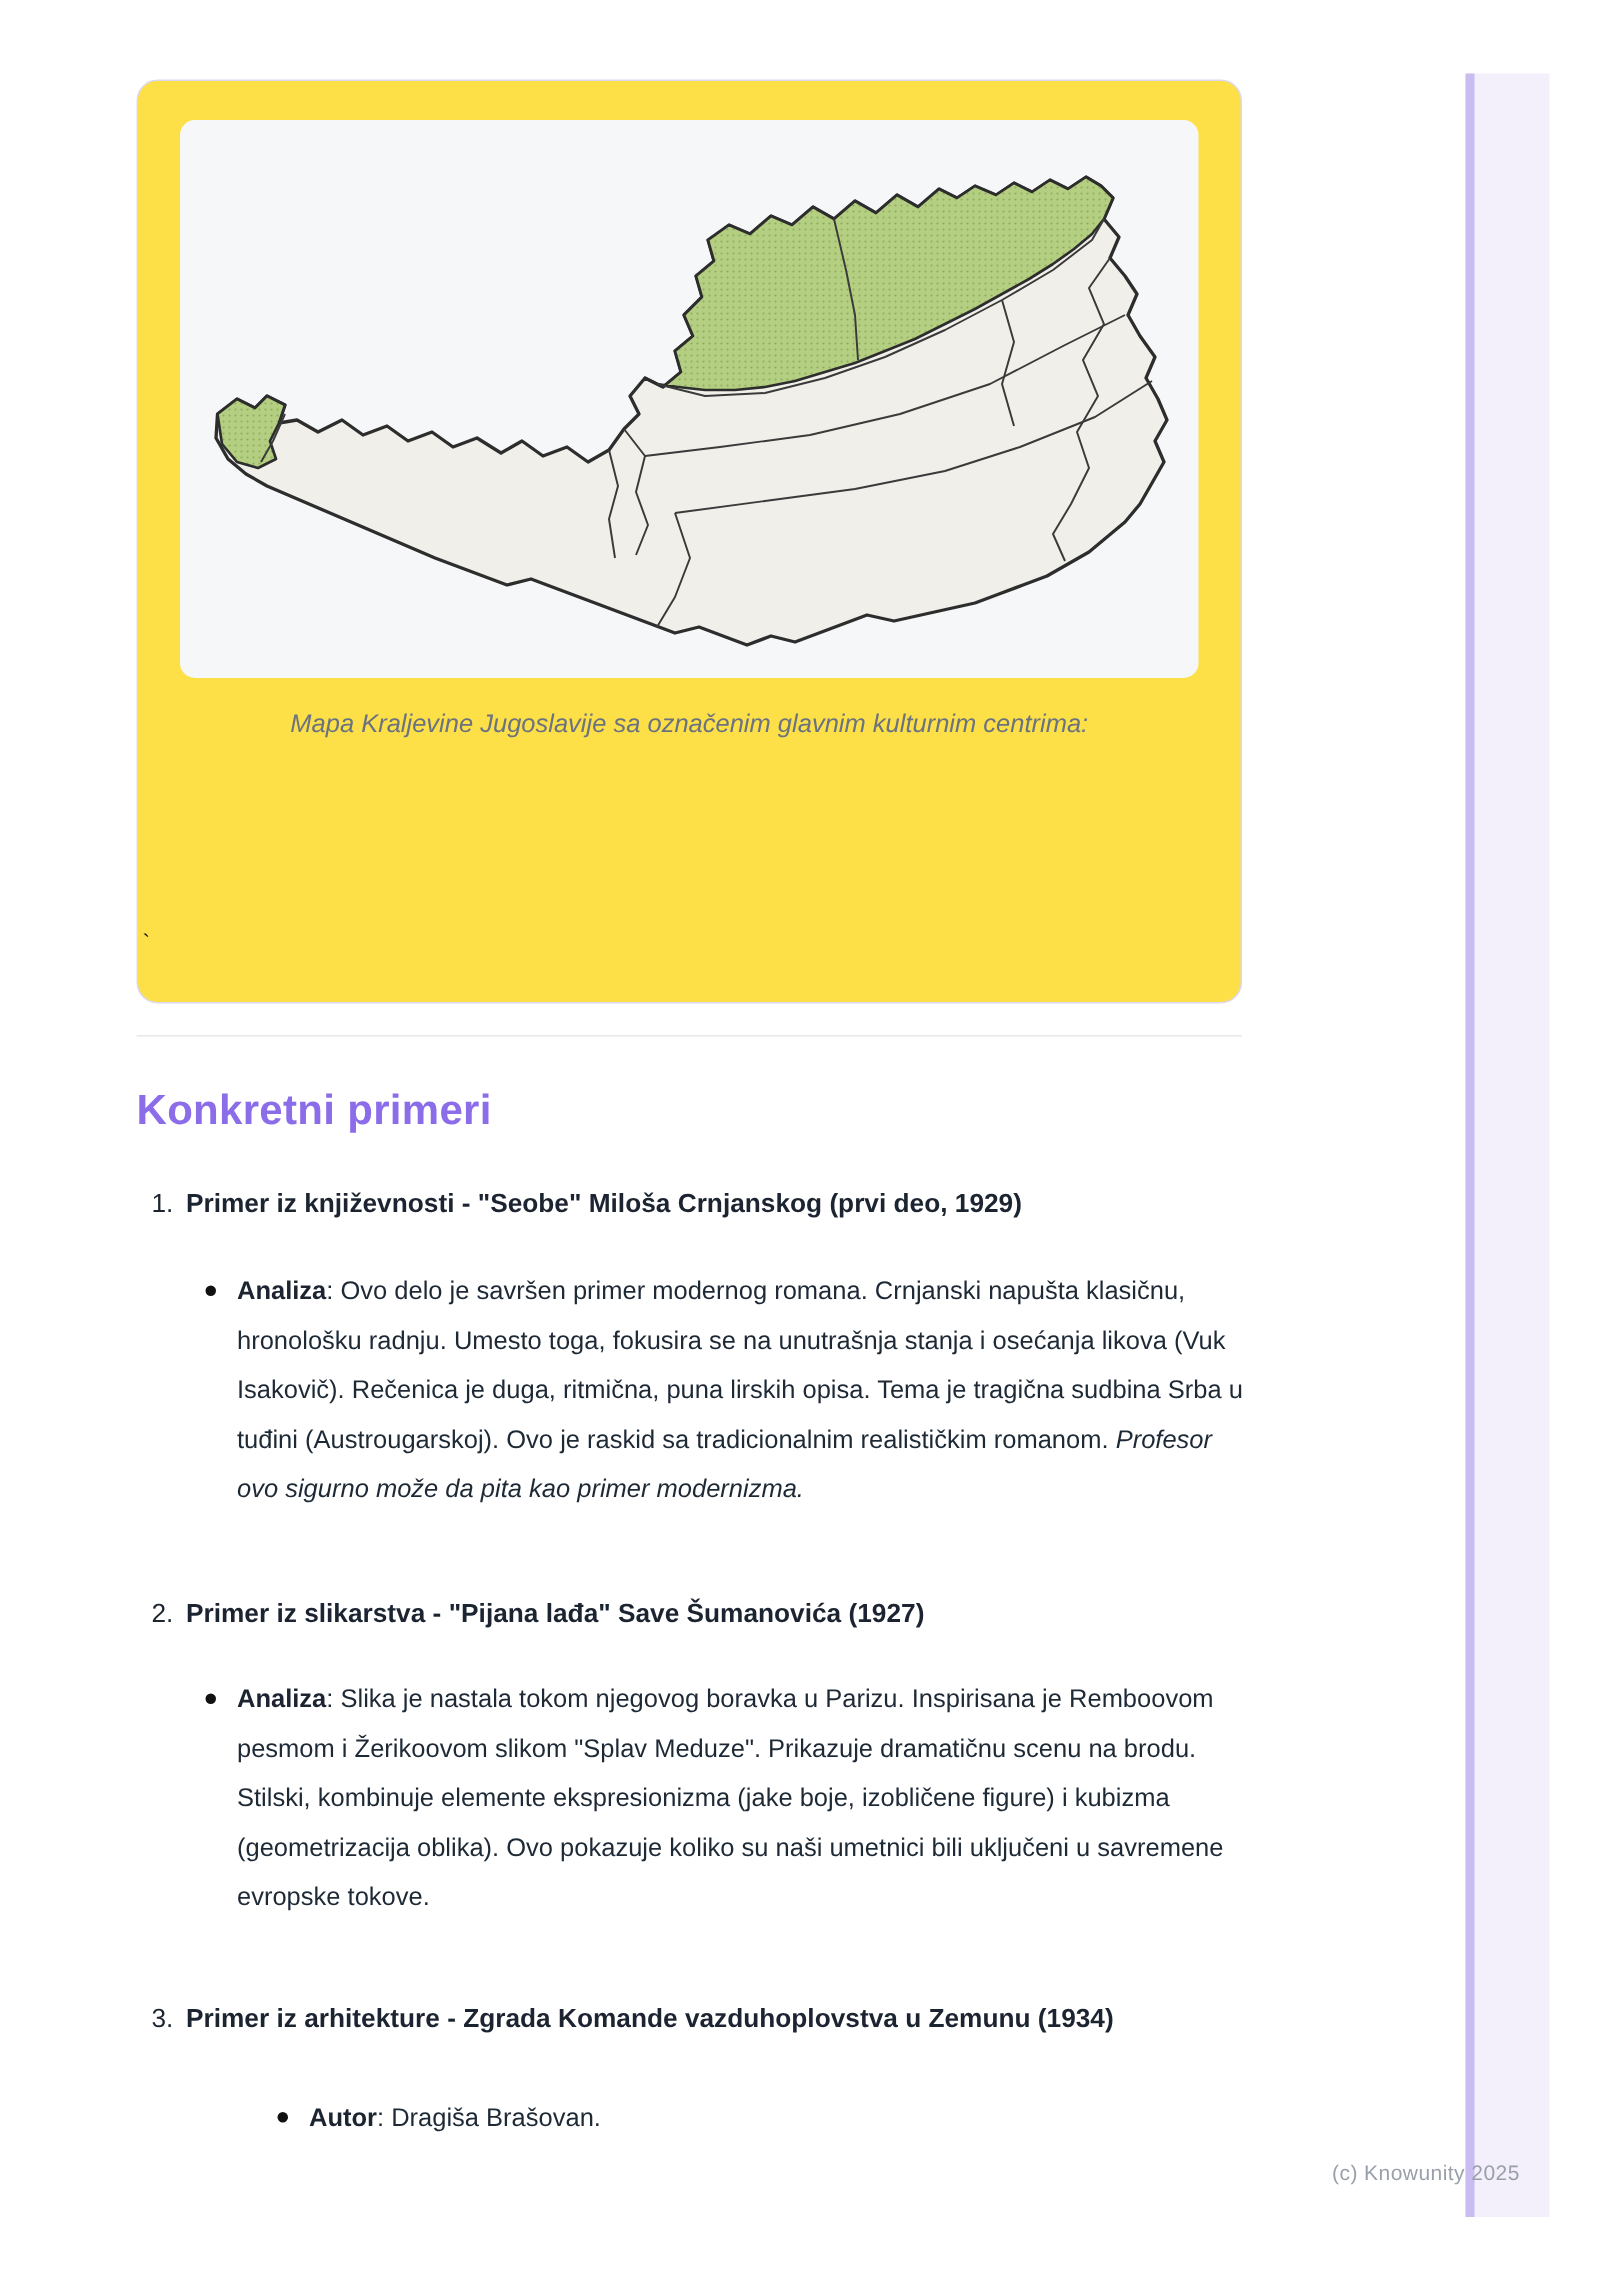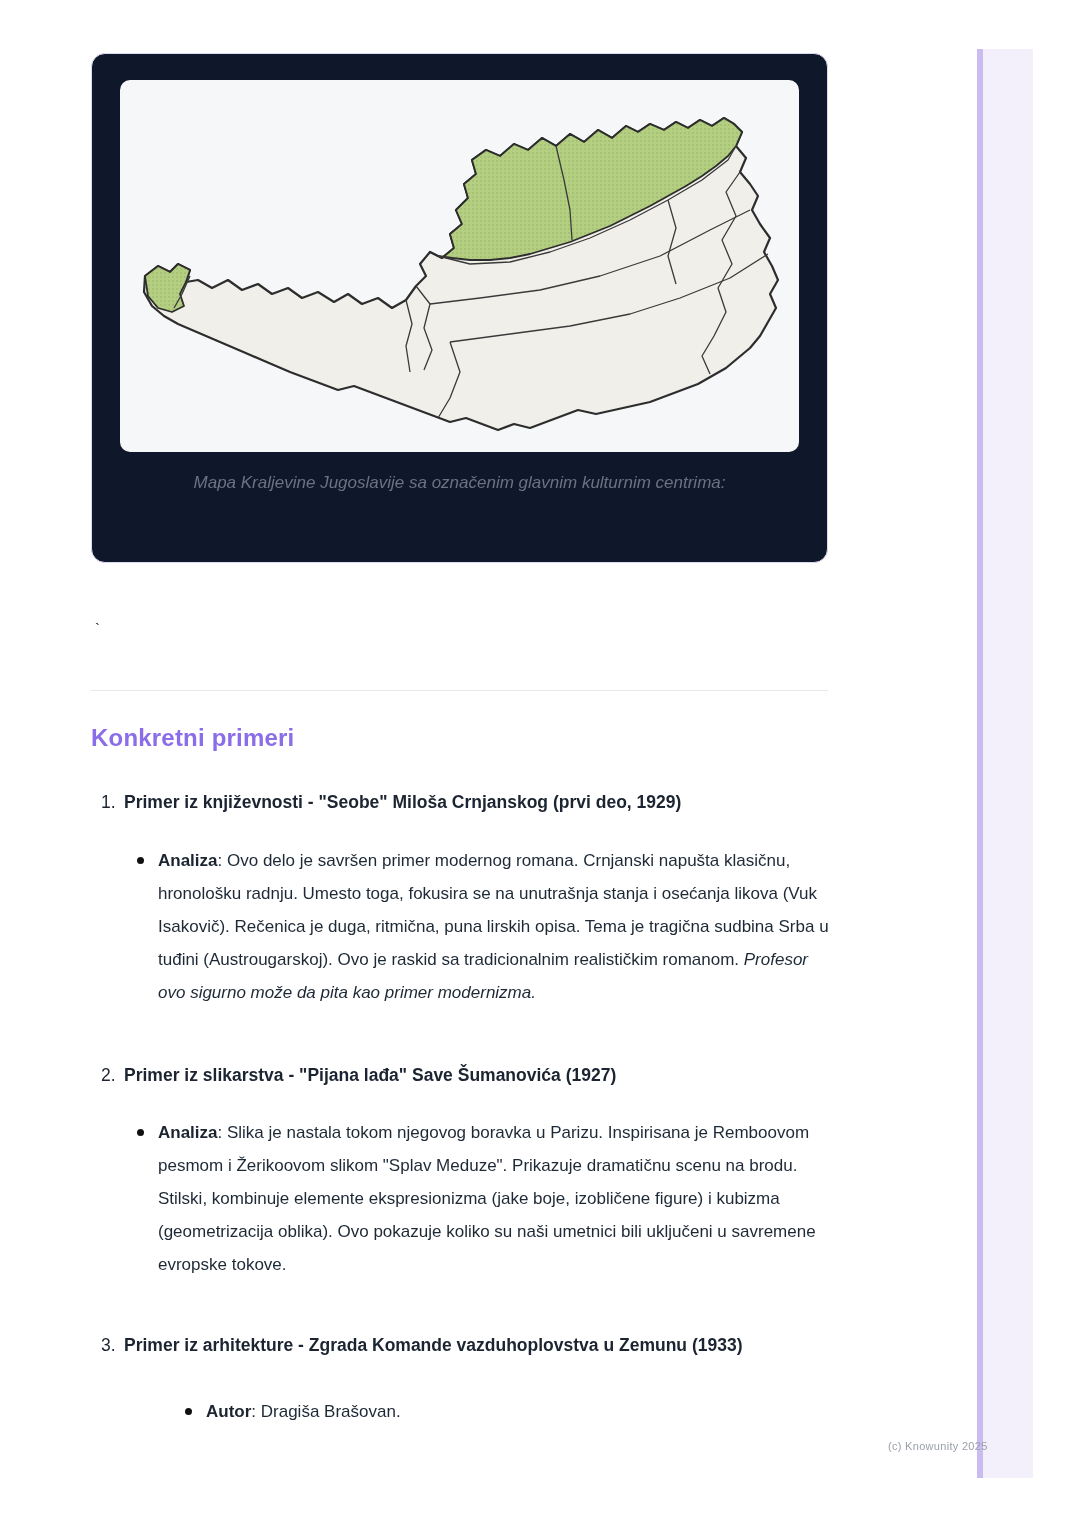--- a/index.html
+++ b/index.html
@@ -15,29 +15,29 @@
   
   .side-strip {
     position:absolute; left:977px; top:49px;
     width:56px; height:1429px;
     background:#f3f0fb;
     border-left:6px solid #cabcf1;
   }
 
   .copyright {
     position:absolute; left:888px; top:1440px;
-    font-size:11px; color:#9aa0ab; z-index:3;
+    font-size:14px; color:#9aa0ab; z-index:3;
     letter-spacing:0.3px;
   }
 
   
   .card {
     position:absolute; left:91px; top:53px;
-    width:737px; height:510px;
-    background:#0f172a;
+    width:737px; height:616px;
+    background:#fde047;
     border:1px solid #dcd8ee;
     border-radius:14px;
   }
   .map-panel {
     position:absolute; left:28px; top:26px;
     width:679px; height:372px;
     background:#f6f7f9;
     border-radius:10px;
     overflow:hidden;
   }
@@ -49,21 +49,21 @@
 
   .stray { position:absolute; left:95px; top:620px; font-size:15px; color:#111; }
 
   .divider {
     position:absolute; left:91px; top:690px;
     width:737px; height:1px; background:#e8e8eb;
   }
 
   .heading {
     position:absolute; left:91px; top:724px;
-    font-size:24px; font-weight:bold; color:#8b6ce9;
+    font-size:28px; font-weight:bold; color:#8b6ce9;
     letter-spacing:0.2px;
   }
 
   .content { position:absolute; left:91px; top:786px; width:737px; font-size:17px; }
 
   .item-title {
     position:absolute; left:0; width:737px;
     padding-left:33px; font-weight:bold;
     font-size:17.5px; line-height:29px; color:#1b2430;
   }
@@ -145,21 +145,21 @@
     <span class="num">2.</span>
     <span>Primer iz slikarstva - "Pijana lađa" Save Šumanovića (1927)</span>
   </div>
   <div class="bullet" style="top:330px;">
     <span class="dot"></span>
     <b>Analiza</b><span>: Slika je nastala tokom njegovog boravka u Parizu. Inspirisana je Remboovom pesmom i Žerikoovom slikom "Splav Meduze". Prikazuje dramatičnu scenu na brodu. Stilski, kombinuje elemente ekspresionizma (jake boje, izobličene figure) i kubizma (geometrizacija oblika). Ovo pokazuje koliko su naši umetnici bili uključeni u savremene evropske tokove.</span>
   </div>
 
   <div class="item-title justify" style="top:545px;">
     <span class="num">3.</span>
-    <span>Primer iz arhitekture - Zgrada Komande vazduhoplovstva u Zemunu (1933)</span>
+    <span>Primer iz arhitekture - Zgrada Komande vazduhoplovstva u Zemunu (1934)</span>
   </div>
   <div class="bullet" style="top:609px;margin-left:48px;">
     <span class="dot"></span>
     <b>Autor</b><span>: Dragiša Brašovan.</span>
   </div>
 
 </div>
 
 <div class="copyright">(c) Knowunity 2025</div>
 

